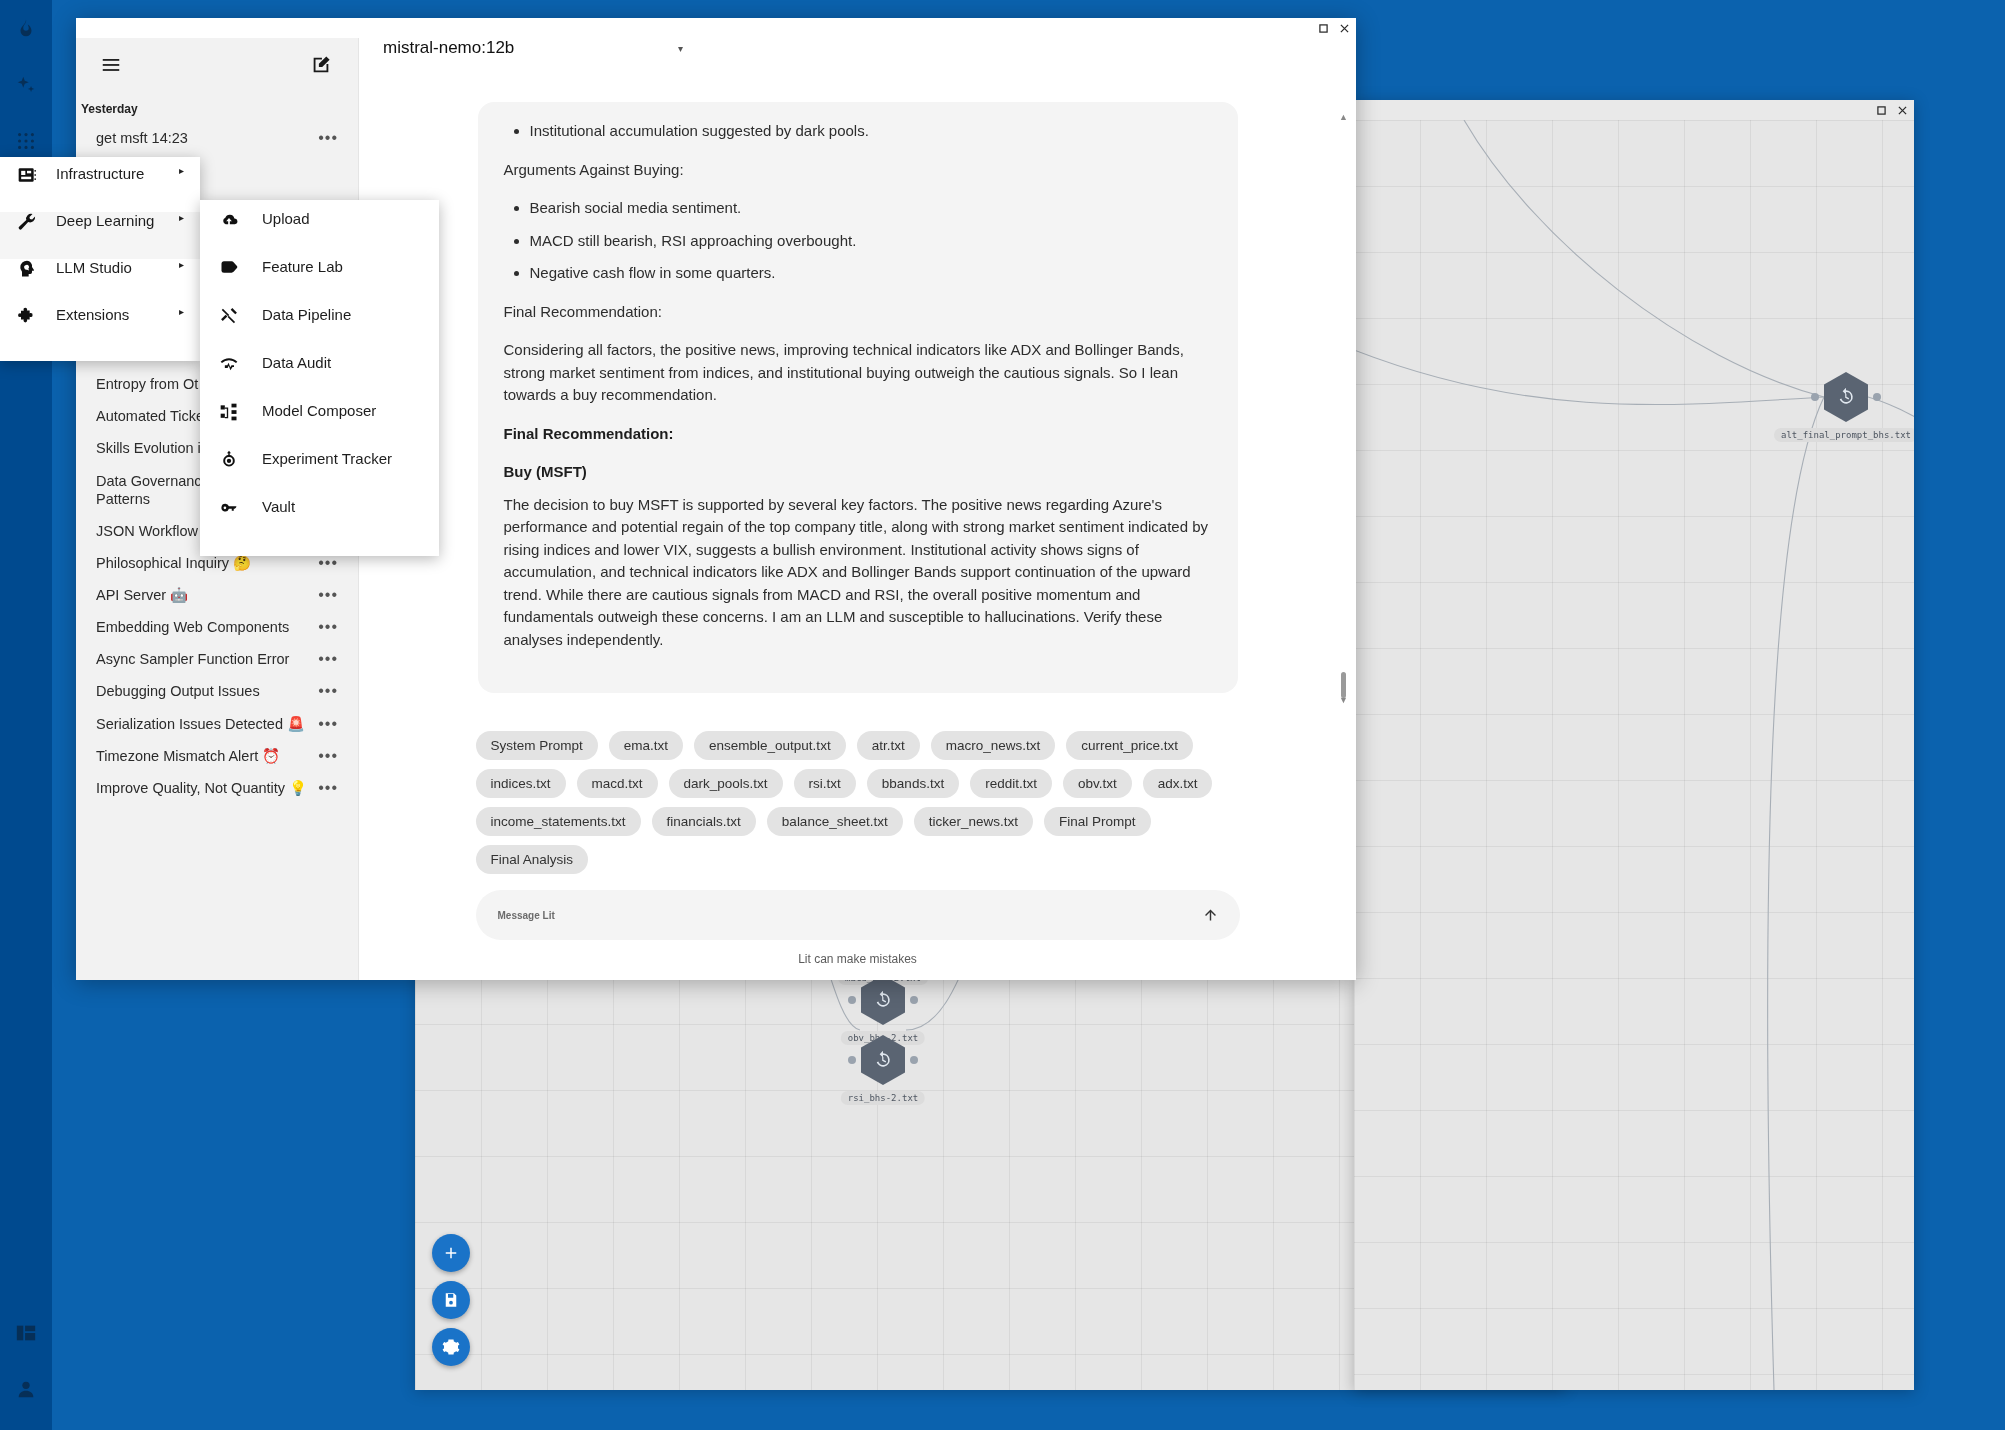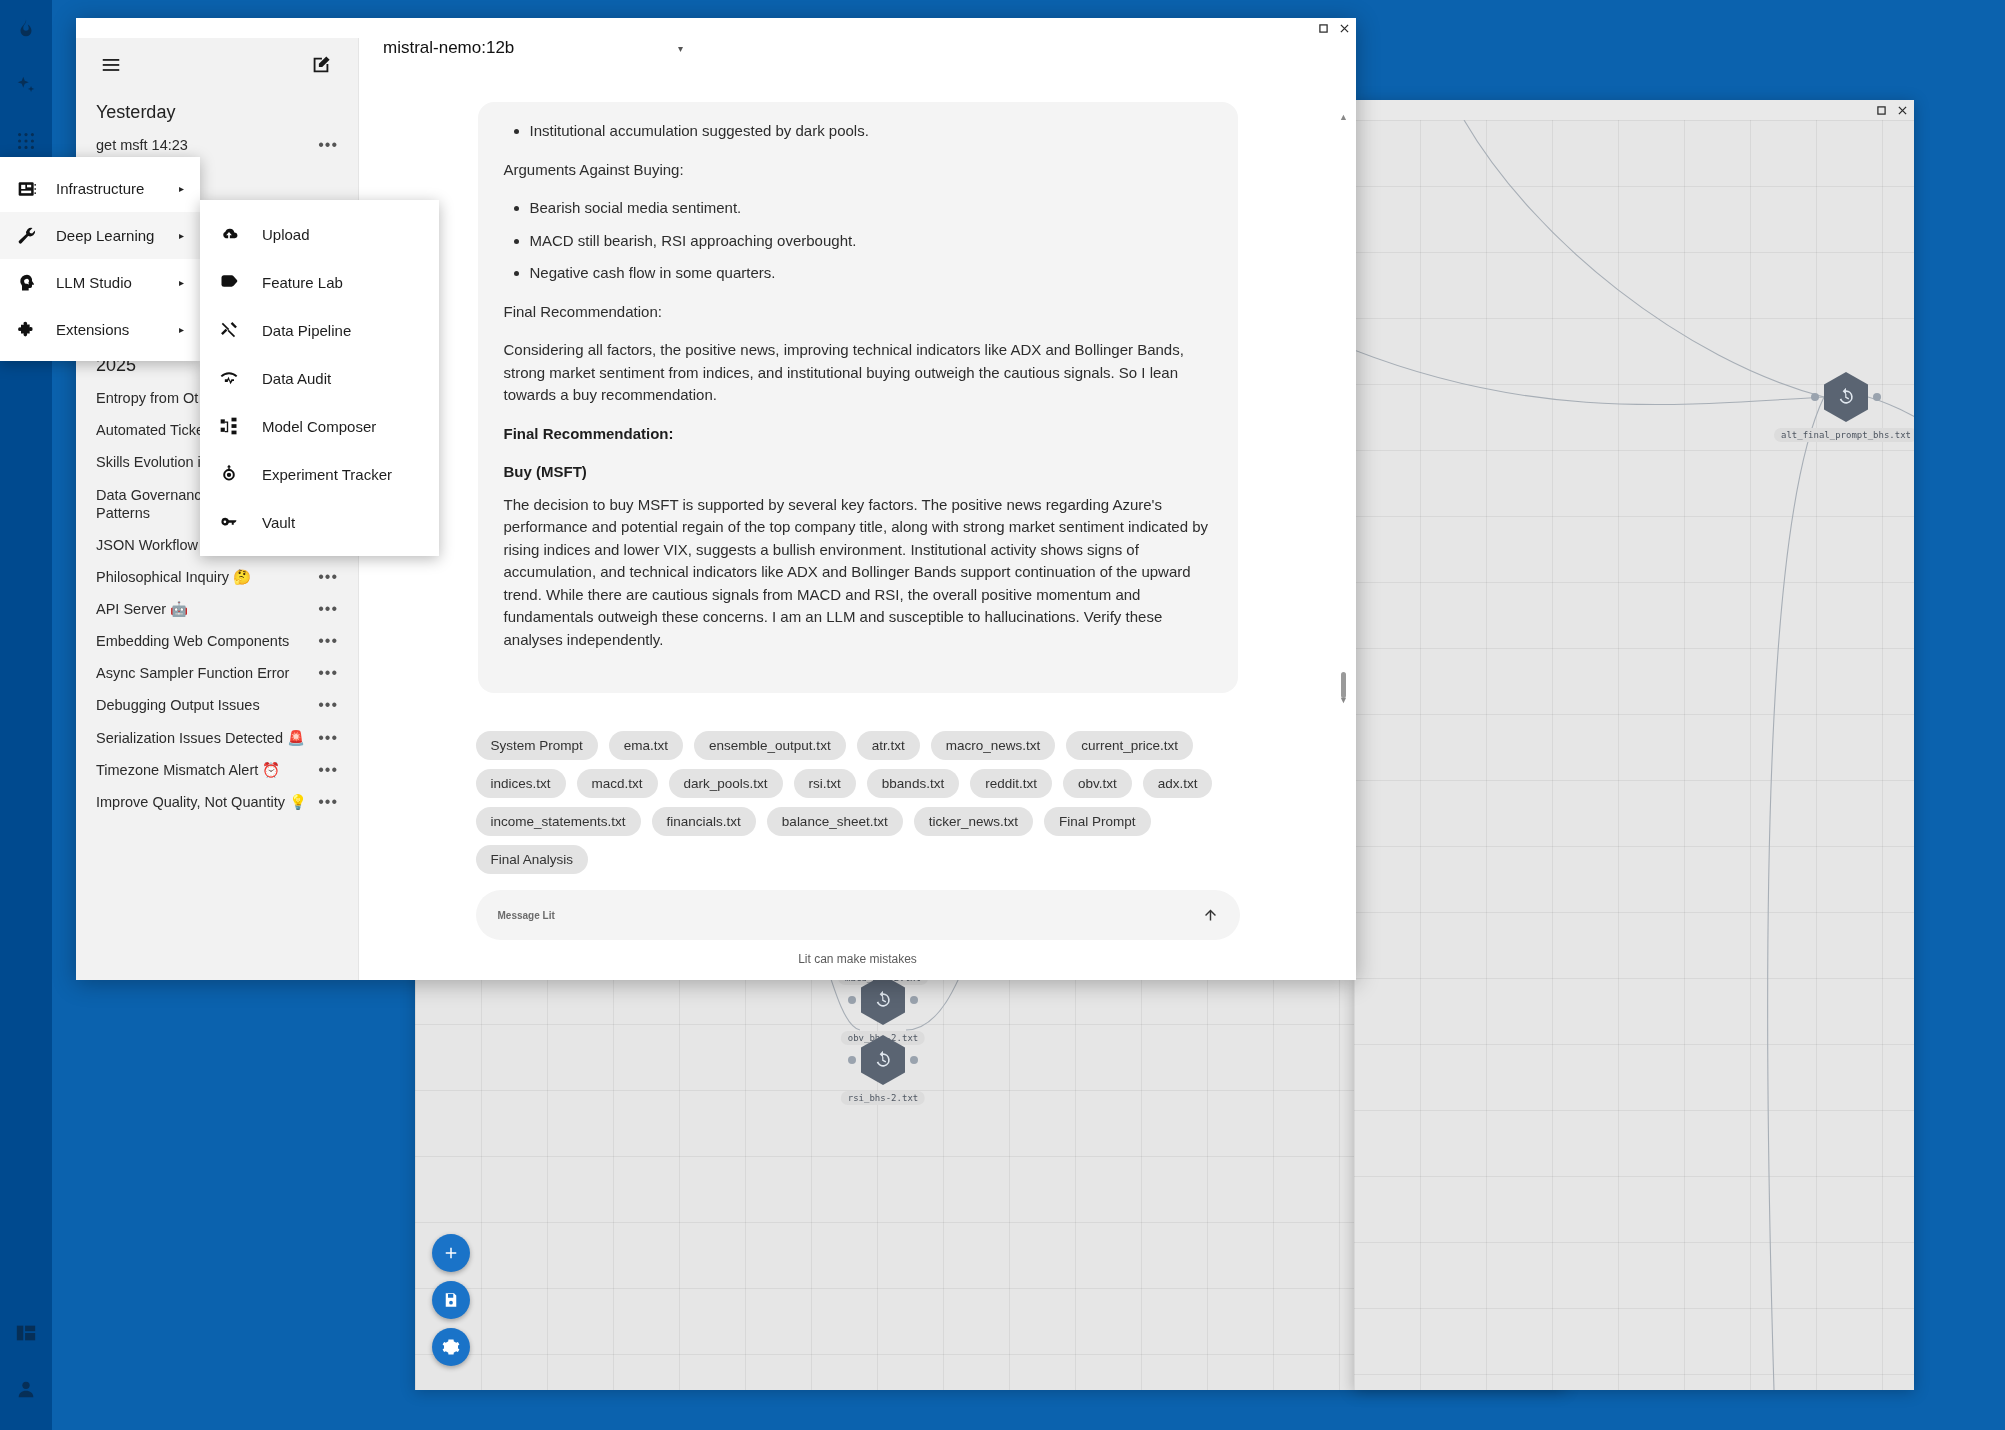--- a/index.html
+++ b/index.html
@@ -140,22 +140,22 @@
     display: flex; flex-direction: column;
     border-right: 1px solid #e5e5e5;
   }
   #sidebar-top {
     display: flex; align-items: center; justify-content: space-between;
     padding: 16px 26px 14px 24px;
   }
   #sidebar-top svg { fill: #1a1a1a; }
   #sidebar-scroll { flex: 1; overflow: hidden; padding: 0 0 10px 0; }
   .sb-group-label {
-    font-size: 18px; font-weight: normal; color: #222;
-    padding: 8px 20px 6px 20px;
+    font-size: 12px; font-weight: bold; color: #222;
+    padding: 8px 20px 6px 5px;
   }
   .sb-item {
     display: flex; align-items: center; justify-content: space-between;
     padding: 7px 20px 7px 20px;
     font-size: 14.5px; color: #2b2b2b;
     cursor: pointer;
     min-height: 30px;
   }
   .sb-item .sb-label { line-height: 1.25; padding-right: 8px; }
   .sb-item .sb-dots { color: #555; font-size: 16px; letter-spacing: 1px; flex: none; }
@@ -239,21 +239,21 @@
     position: absolute; left: 0px; top: 157px; width: 200px;
     background: #fff; box-shadow: 0 3px 14px rgba(0,0,0,.28);
     z-index: 80; padding: 8px 0;
   }
   #ctx-submenu {
     position: absolute; left: 200px; top: 200px; width: 239px;
     background: #fff; box-shadow: 0 3px 14px rgba(0,0,0,.28);
     z-index: 81; padding: 10px 0;
   }
   .menu-item {
-    display: flex; align-items: center;
+    display: flex; align-items: flex-start;
     height: 47px; padding: 0 16px; gap: 18px;
     font-size: 15px; color: #1d1d1d; cursor: pointer;
   }
   .menu-item:hover, .menu-item.active { background: #f5f5f5; }
   .menu-item .mi-icon { width: 22px; display: flex; align-items: center; justify-content: center; flex: none; }
   .menu-item .mi-icon svg { width: 20px; height: 20px; fill: #111; }
   .menu-item .mi-label { flex: 1; }
   .menu-item .mi-arrow { font-size: 10px; color: #222; }
   #ctx-submenu .menu-item { height: 48px; gap: 22px; padding: 0 18px; }
 </style>

